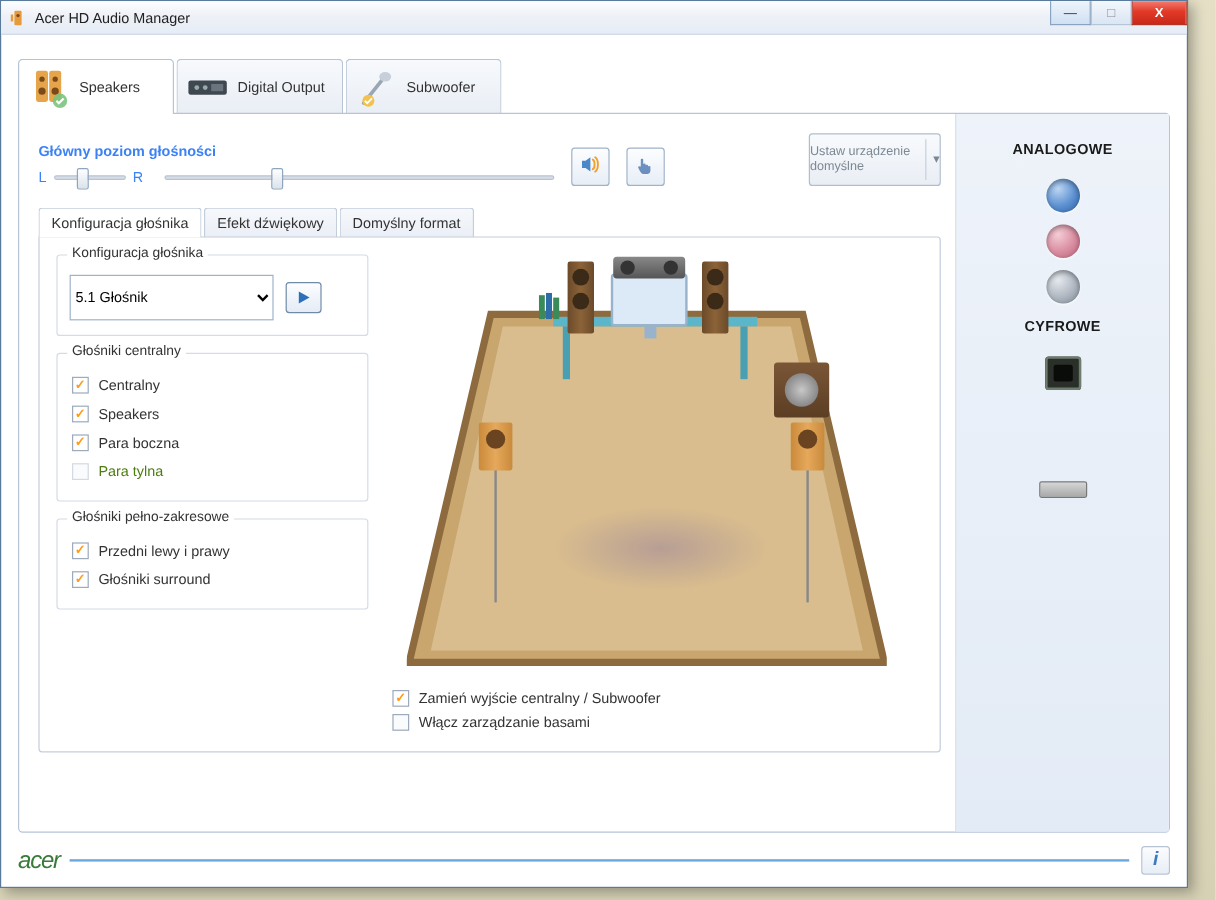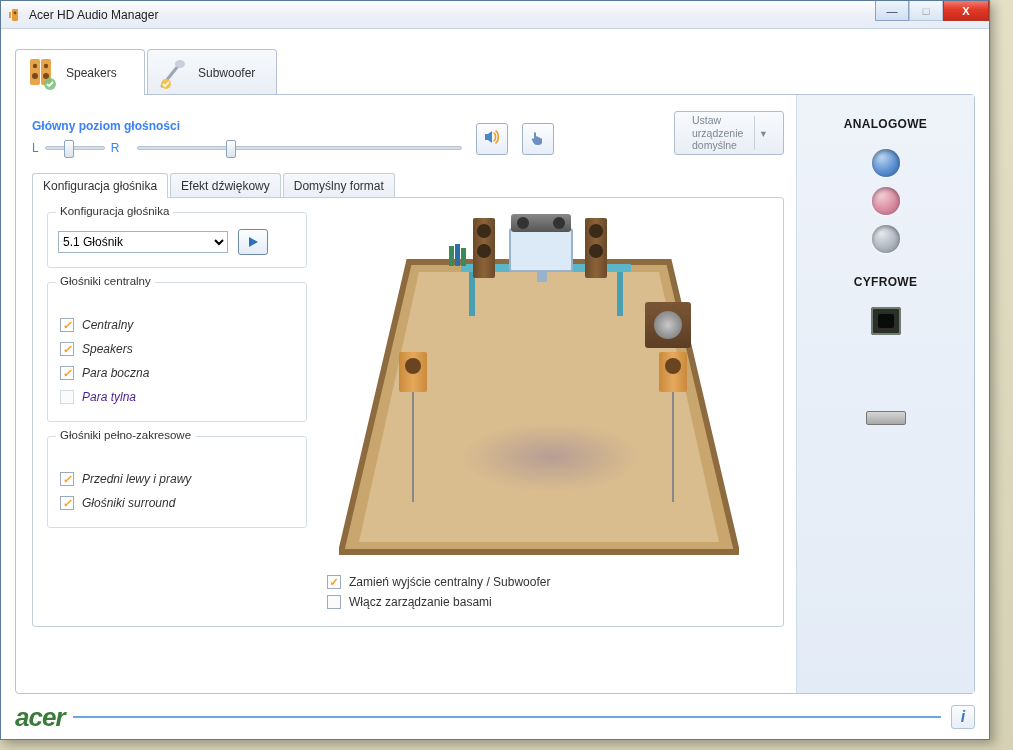--- a/index.html
+++ b/index.html
@@ -45,40 +45,40 @@
   .volblock .lbl { font-weight:bold; margin-bottom:8px; display:block; }
   .balance { display:flex; align-items:center; gap:6px; }
   .track { position:relative; height:4px; background:#d6dde6; border:1px solid #b9c4d2; border-radius:2px; }
   .track.small { width:60px; }
   .track.big { width:360px; }
   .thumb { position:absolute; top:-7px; width:10px; height:18px; background:linear-gradient(to bottom,#fefefe,#dbe3ec);
     border:1px solid #8ea5bf; border-radius:2px; }
   .iconbtn { width:32px; height:32px; border:1px solid #9fb2c8; border-radius:3px;
     background:linear-gradient(to bottom,#fcfdff,#e7eef7); display:flex; align-items:center; justify-content:center; }
   .defaultbtn { width:110px; height:44px; border:1px solid #b0bdce; background:linear-gradient(to bottom,#f8fafd,#e9eef5);
-    border-radius:3px; display:flex; align-items:center; padding:4px 17px; font-size:10.5px; color:#7d8893; gap:4px; line-height:1.2;}
+    border-radius:3px; display:flex; align-items:center; padding:4px 0; font-size:10.5px; color:#7d8893; gap:4px; line-height:1.2;}
   .defaultbtn .chev { border-left:1px solid #c6d0dc; height:100%; padding-left:6px; display:flex; align-items:center; color:#7d8893; }
 
   .subtabs { display:flex; gap:0; margin-top:6px; }
   .subtab { border:1px solid #c3cedb; border-bottom:none; border-radius:3px 3px 0 0; padding:5px 10px; font-size:12px;
     background:linear-gradient(to bottom,#f6f8fb,#eaeff6); color:#333; margin-right:2px; }
   .subtab.active { background:#fff; position:relative; z-index:2; }
   .subpanel { border:1px solid #c3cedb; background:#fff; margin-top:-1px; border-radius:0 3px 3px 3px;
     padding:14px; height:430px; position:relative; display:flex; gap:14px; }
 
   .leftcol { width:260px; }
   .group { border:1px solid #d4dce6; border-radius:3px; padding:10px 10px 12px 10px; margin-bottom:14px; position:relative; }
   .group > .gt { position:absolute; top:-8px; left:8px; background:#fff; padding:0 4px; font-size:11.5px; color:#333; }
   .selectrow { display:flex; align-items:center; gap:10px; margin-top:6px; }
-  select { width:170px; height:22px; font-size:12px; border:1px solid #9fb2c8; background:#fff; }
+  select { width:170px; height:38px; font-size:12px; border:1px solid #9fb2c8; background:#fff; }
   .playbtn { width:30px; height:26px; border:1px solid #6f8aa9; border-radius:3px;
     background:linear-gradient(to bottom,#fcfdff,#e4ecf6); display:flex; align-items:center; justify-content:center; }
-  .checklist { margin-top:20px;font-style:italic; }
+  .checklist { margin-top:4px; }
   .checkrow { display:flex; align-items:center; gap:8px; font-size:12px; color:#333; padding:5px 2px; }
-  .checkrow.disabled { color:#4c1d95; }
+  .checkrow.disabled { color:#4d7c0f; }
   .chk { width:14px; height:14px; border:1px solid #9caabb; background:#fff; display:flex; align-items:center; justify-content:center; }
   .chk.on::after { content:"✓"; font-size:11px; color:#ff9b1a; font-weight:bold; line-height:1; }
   .chk.off { background:#fafbfc; }
   .chk.dis { border-color:#d4dae2; }
 
   .roomwrap { flex:1; position:relative; }
   .room { position:absolute; top:0; left:0; right:0; bottom:70px; }
   .extrachecks { position:absolute; left:4px; right:0; bottom:0;margin-top:42px; }
   .extrachecks .checkrow { padding:3px 2px; }
 
@@ -106,21 +106,21 @@
   .sidebar h4{ font-size:12px; font-weight:bold; color:#1a1a1a; letter-spacing:.3px; margin-bottom:18px;}
   .jack{ width:28px;height:28px;border-radius:50%;margin:10px auto;box-shadow:inset 0 2px 4px rgba(0,0,0,.35),0 1px 2px rgba(255,255,255,.8);}
   .jack.blue{background:radial-gradient(circle at 35% 30%,#bcd5f2,#5a8fd0 55%,#2e62a5);}
   .jack.pink{background:radial-gradient(circle at 35% 30%,#f4cdd6,#d98ca0 55%,#b65f77);}
   .jack.grey{background:radial-gradient(circle at 35% 30%,#e5e9ee,#aeb6c0 55%,#7e8893);}
   .digport{ width:30px;height:28px;margin:8px auto;background:#2a2f2a;border-radius:3px;position:relative;box-shadow:inset 0 0 0 2px #6e7d6e;}
   .digport::after{content:"";position:absolute;left:7px;top:7px;width:16px;height:14px;background:#0a0c0a;border-radius:2px;}
   .hdmiport{width:40px;height:14px;margin:8px auto;background:linear-gradient(to bottom,#d6d6d6,#a8a8a8);border:1px solid #777;border-radius:2px;}
 
   .footer{ position:absolute; left:14px; right:14px; bottom:8px; height:28px; display:flex; align-items:center; justify-content:space-between;}
-  .brand{ font-size:26px; font-style:italic; font-weight:700; color:#3a7a3a; letter-spacing:-1px; font-family:Arial,sans-serif;}
+  .brand{ font-size:20px; font-style:italic; font-weight:400; color:#3a7a3a; letter-spacing:-1px; font-family:Arial,sans-serif;}
   .brandline{ flex:1; height:2px; background:#6aa7e0; margin-left:8px; margin-right:10px;}
   .infobtn{ width:24px;height:24px;border:1px solid #b5c3d4;border-radius:3px;background:linear-gradient(to bottom,#fbfcfe,#e7eef6);display:flex;align-items:center;justify-content:center;}
 
   .bg-right { position:absolute; right:0; top:0; bottom:0; width:22px; background:linear-gradient(to bottom,#e4dfc5,#d6d1b4);}
 </style>
 </head>
 <body>
 
 <div class="bg-right"></div>
 
@@ -155,20 +155,31 @@
               <circle cx="11" cy="20" r="3" fill="#7a4a1a"></circle>
               <circle cx="22" cy="20" r="3" fill="#7a4a1a"></circle>
               <circle cx="26" cy="28" r="6" fill="#7bc47f" opacity=".9"></circle>
               <path d="M23 28l2 2 4-4" stroke="#fff" stroke-width="1.8" fill="none"></path>
             </svg>
         </span>
         <span>Speakers</span>
       </div>
       <div class="maintab">
         <span class="tabimg">
+          <svg viewBox="0 0 34 20">
+              <rect x="1" y="4" width="32" height="12" rx="2" fill="#3f4750"></rect>
+              <circle cx="8" cy="10" r="2" fill="#9aa"></circle>
+              <circle cx="15" cy="10" r="2" fill="#9aa"></circle>
+              <rect x="20" y="7" width="10" height="6" fill="#6a747e"></rect>
+            </svg>
+        </span>
+        <span>Digital Output</span>
+      </div>
+      <div class="maintab">
+        <span class="tabimg">
           <svg viewBox="0 0 34 34">
               <path d="M6 30 L22 10" stroke="#9aa6b3" stroke-width="3" stroke-linecap="round"></path>
               <ellipse cx="24" cy="8" rx="5" ry="4" fill="#c7d0da"></ellipse>
               <circle cx="10" cy="28" r="5" fill="#f2c14e"></circle>
               <path d="M7 28l2 2 4-4" stroke="#fff" stroke-width="1.6" fill="none"></path>
             </svg>
         </span>
         <span>Subwoofer</span>
       </div>
     </div>
@@ -325,21 +336,21 @@
 
         </div>
 
       </div>
 
       <div class="sidebar">
         <h4>ANALOGOWE</h4>
         <div class="jack blue"></div>
         <div class="jack pink"></div>
         <div class="jack grey"></div>
-        <h4 style="margin-top:22px">CYFROWE</h4>
+        <h4 style="margin-top:12px">CYFROWE</h4>
         <div class="digport"></div>
         <div style="height:60px"></div>
         <div class="hdmiport"></div>
       </div>
 
     </div>
 
     <div class="footer">
       <span class="brand">acer</span>
       <div class="brandline"></div>

